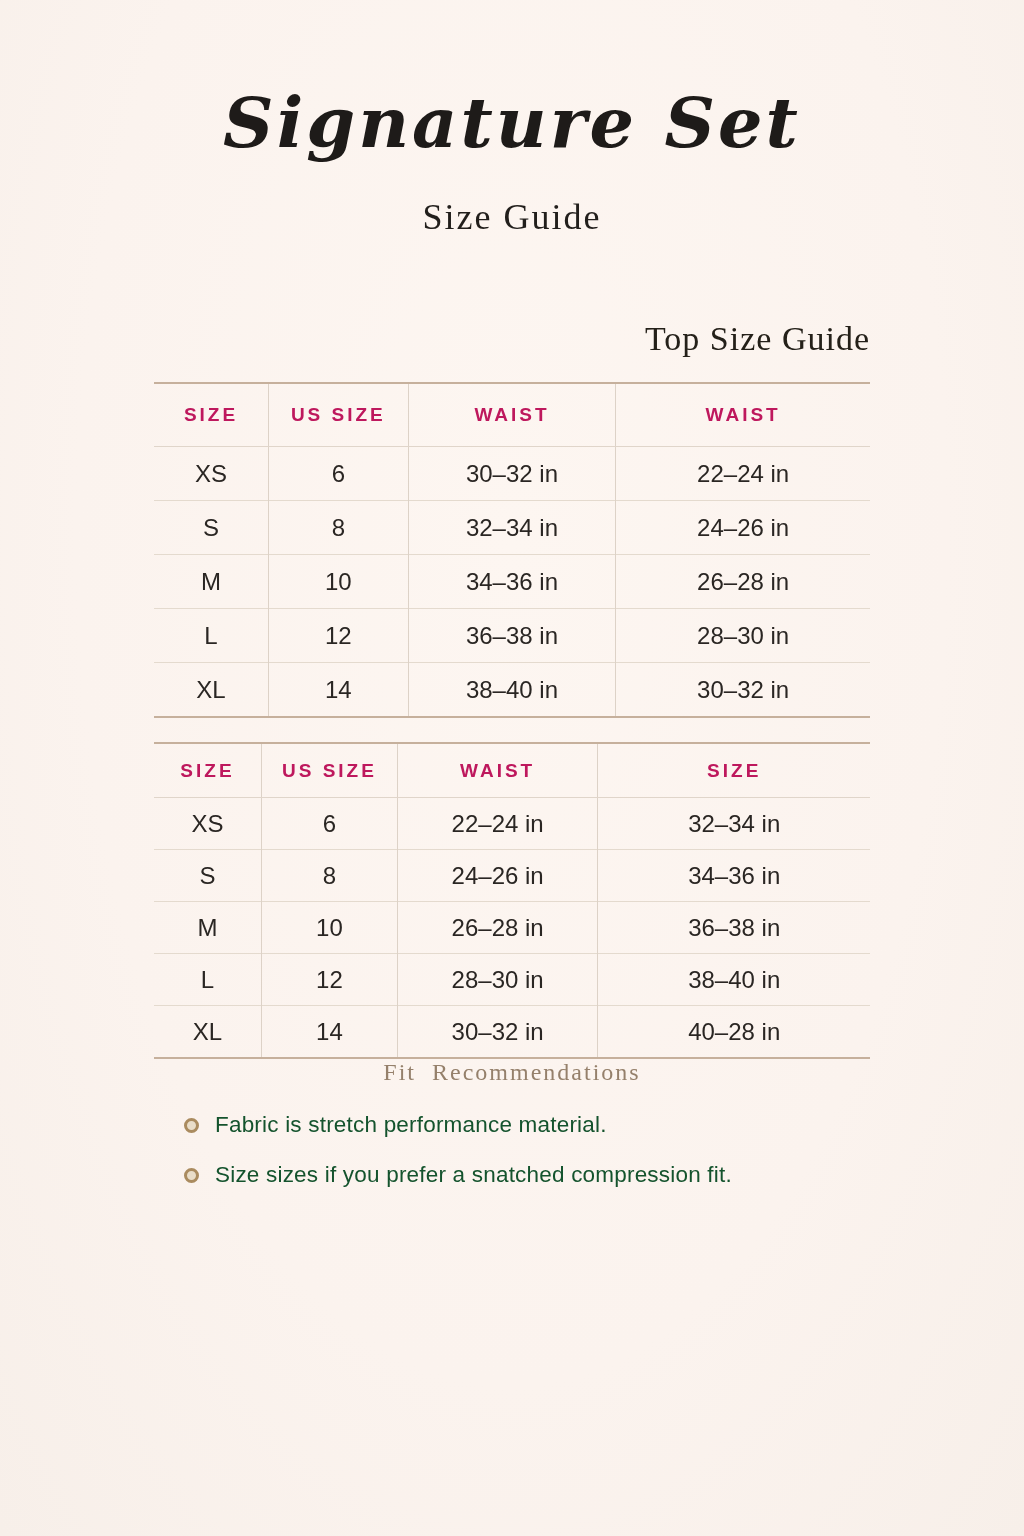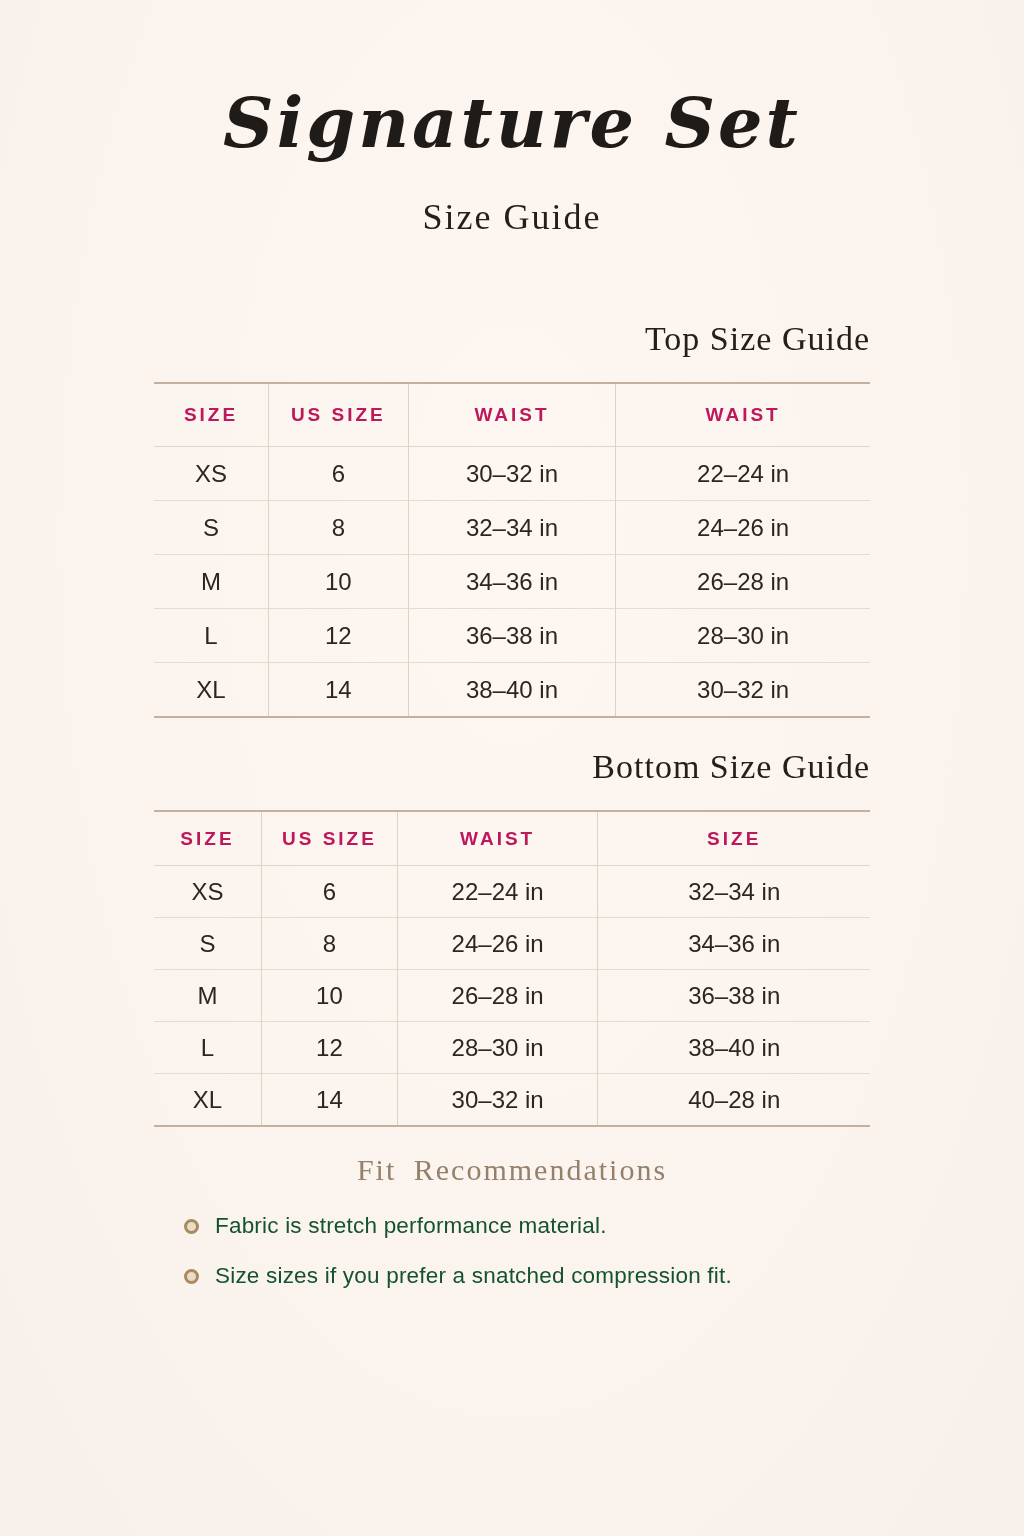--- a/index.html
+++ b/index.html
@@ -91,25 +91,24 @@
   table.size-table tbody tr + tr td {
     border-top: 1px solid #e4dace;
   }
   table.size-table.bottom thead th { height: 53px; }
   table.size-table.bottom tbody td { height: 51px; }
 
   
   .fit-heading {
     text-align: center;
     font-family: "Liberation Serif", serif;
-    font-size: 30px;
+    font-size: 24px;
     letter-spacing: 2px;
     word-spacing: 8px;
     color: #95806b;
-    margin-top: 26px;
   }
   .fit-list {
     width: 716px;
     margin: 26px auto 0 auto;
     padding-left: 30px;
     box-sizing: border-box;
   }
   .fit-item {
     display: flex;
     align-items: center;
@@ -184,21 +183,20 @@
         </tr>
         <tr>
           <td>XL</td>
           <td>14</td>
           <td>38–40 in</td>
           <td>30–32 in</td>
         </tr>
       </tbody>
     </table>
 
-    <div class="section-heading bottom-guide">Bottom Size Guide</div>
 
     <table class="size-table bottom">
       <colgroup>
         <col style="width:15%">
           <col style="width:19%">
           <col style="width:28%">
           <col style="width:38%">
       </colgroup>
       <thead>
         <tr>

